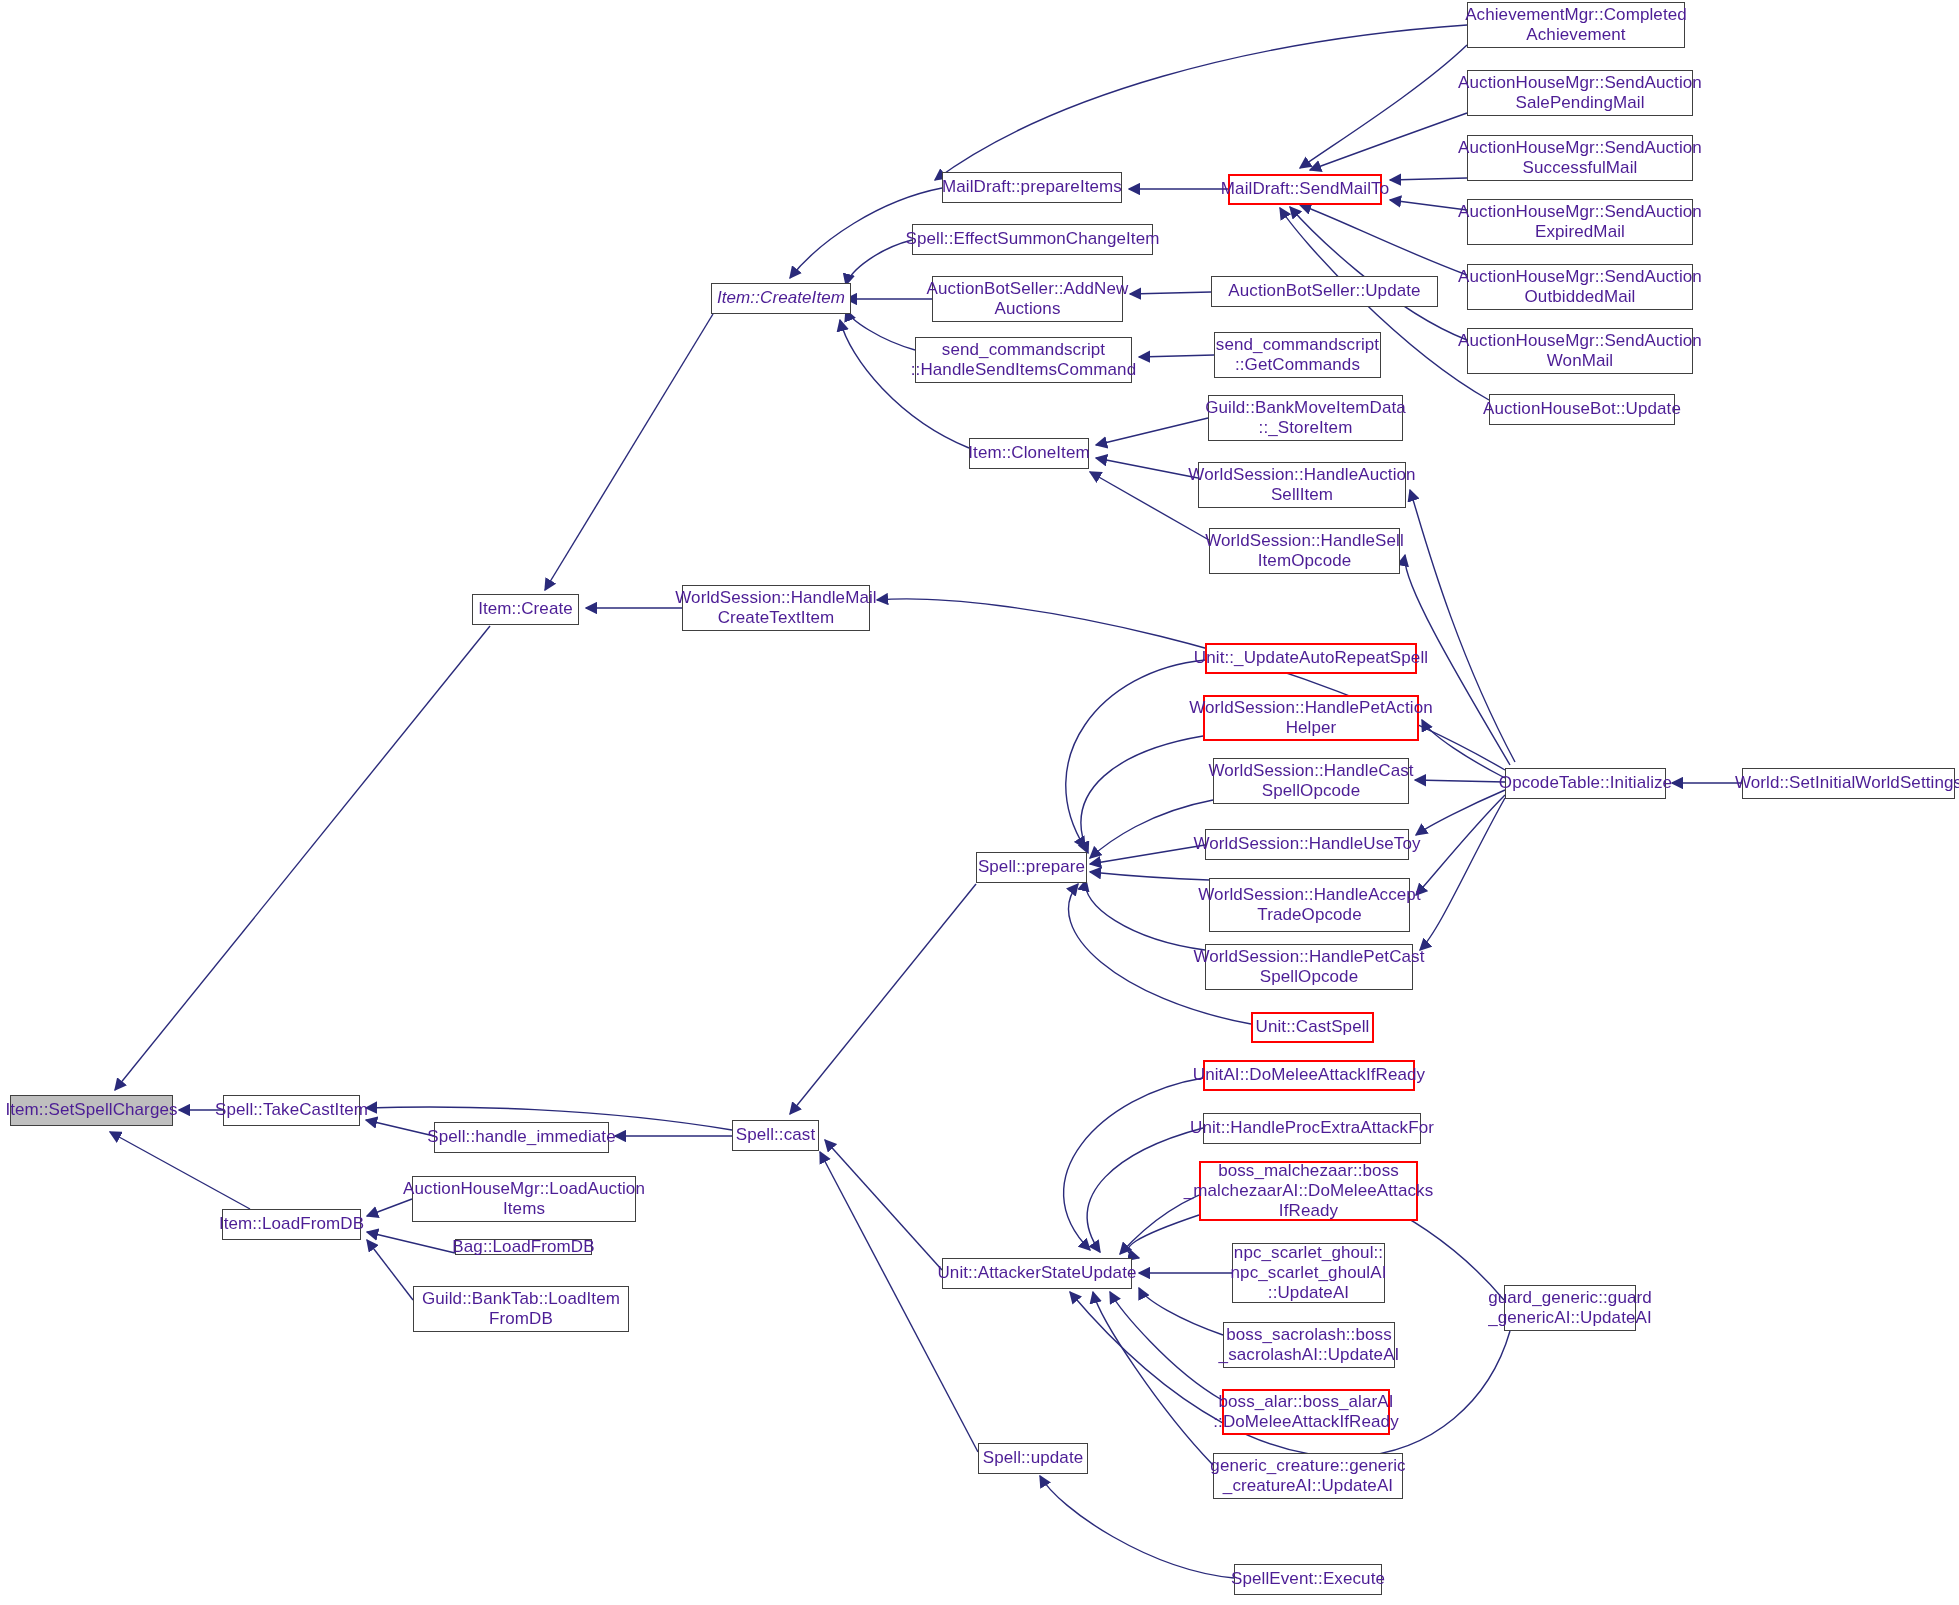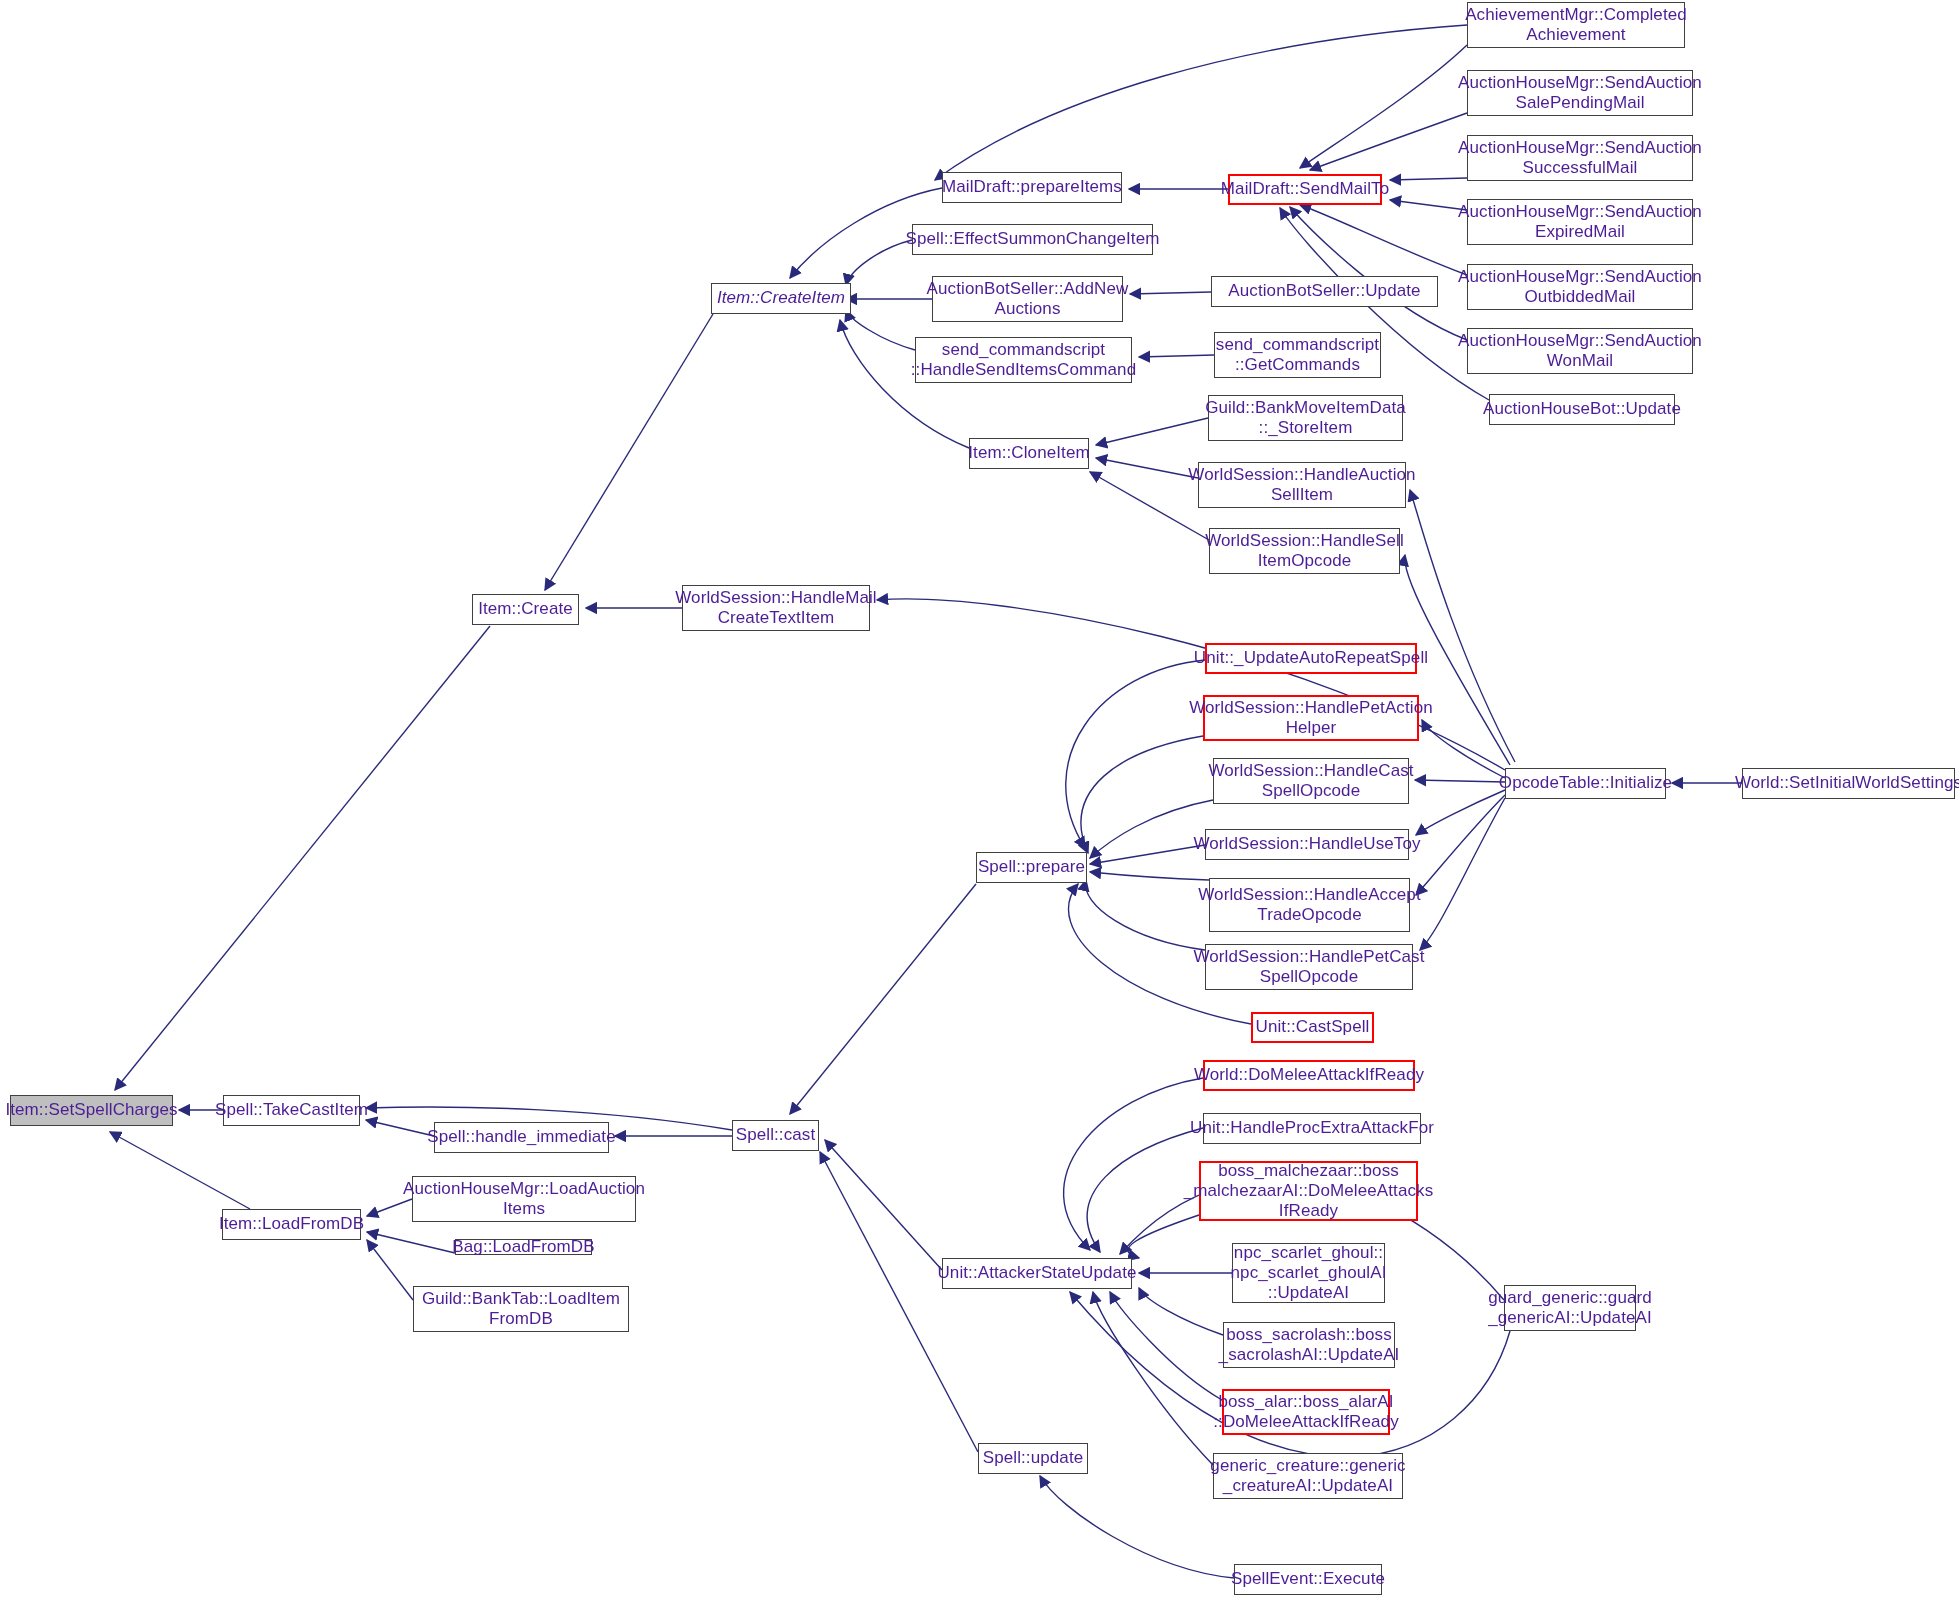--- a/index.html
+++ b/index.html
@@ -174,21 +174,21 @@
       <div class="node" id="n34" style="left: 1213px; top: 758px; width: 196px; height: 46px;">WorldSession::HandleCast
 SpellOpcode</div>
       <div class="node" id="n35" style="left: 1205px; top: 829px; width: 204px; height: 31px;">WorldSession::HandleUseToy</div>
       <div class="node" id="n36" style="left: 1209px; top: 878px; width: 201px; height: 54px;">WorldSession::HandleAccept
 TradeOpcode</div>
       <div class="node" id="n37" style="left: 1205px; top: 944px; width: 208px; height: 46px;">WorldSession::HandlePetCast
 SpellOpcode</div>
       <div class="node highlight" id="n38" style="left: 1251px; top: 1012px; width: 123px; height: 31px;">Unit::CastSpell</div>
       <div class="node" id="n39" style="left: 1505px; top: 768px; width: 161px; height: 31px;">OpcodeTable::Initialize</div>
       <div class="node" id="n40" style="left: 1742px; top: 768px; width: 213px; height: 31px;">World::SetInitialWorldSettings</div>
-      <div class="node highlight" id="n41" style="left: 1203px; top: 1060px; width: 212px; height: 31px;">World::DoMeleeAttackIfReady</div>
+      <div class="node highlight" id="n41" style="left: 1203px; top: 1060px; width: 212px; height: 31px;">UnitAI::DoMeleeAttackIfReady</div>
       <div class="node" id="n42" style="left: 1203px; top: 1113px; width: 218px; height: 31px;">Unit::HandleProcExtraAttackFor</div>
       <div class="node highlight" id="n43" style="left: 1199px; top: 1161px; width: 219px; height: 60px;">boss_malchezaar::boss
 _malchezaarAI::DoMeleeAttacks
 IfReady</div>
       <div class="node" id="n44" style="left: 1232px; top: 1243px; width: 153px; height: 60px;">npc_scarlet_ghoul::
 npc_scarlet_ghoulAI
 ::UpdateAI</div>
       <div class="node" id="n45" style="left: 1223px; top: 1322px; width: 172px; height: 46px;">boss_sacrolash::boss
 _sacrolashAI::UpdateAI</div>
       <div class="node highlight" id="n46" style="left: 1222px; top: 1389px; width: 168px; height: 46px;">boss_alar::boss_alarAI

